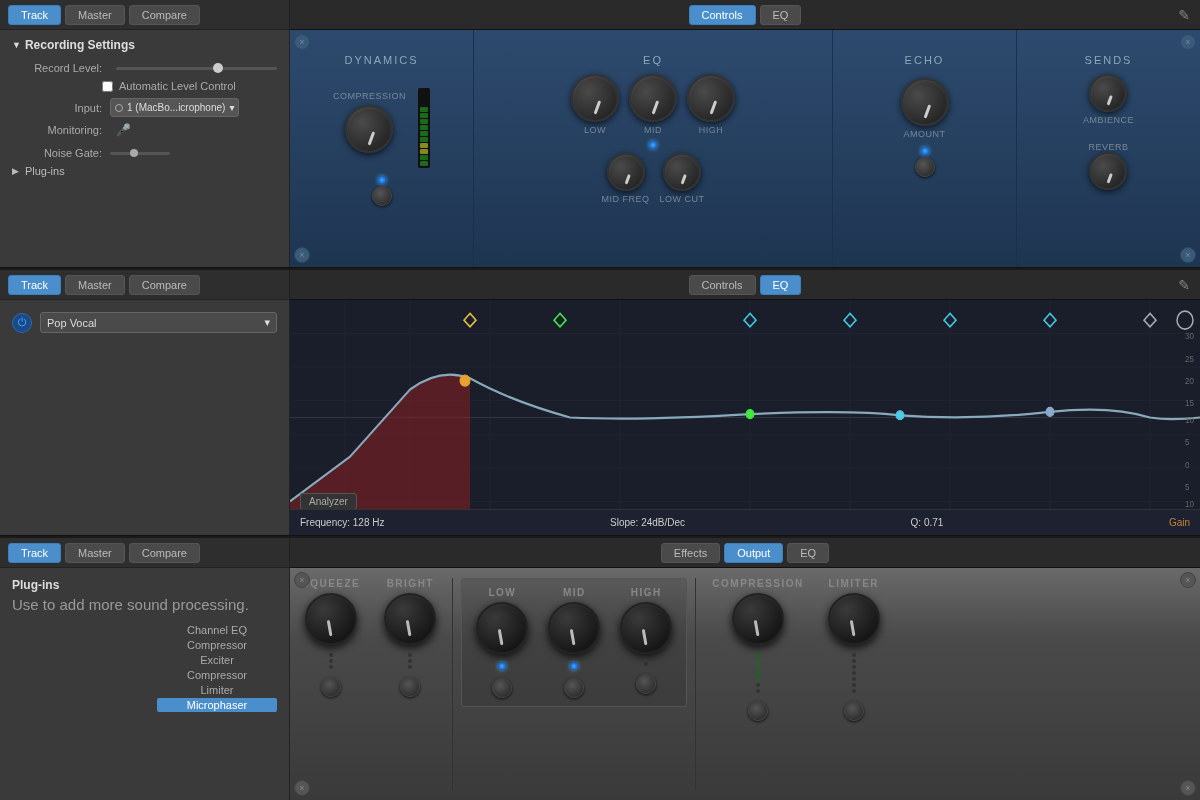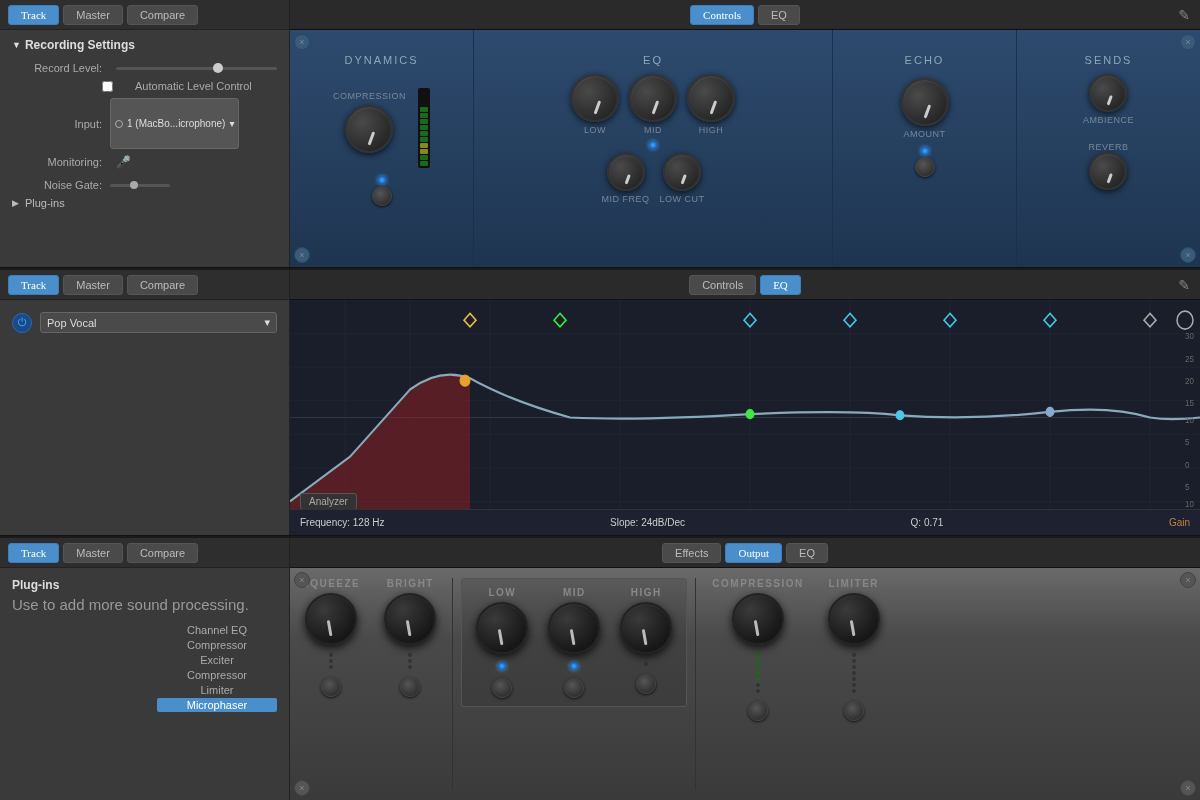--- a/index.html
+++ b/index.html
@@ -45,21 +45,20 @@
       padding: 3px 12px;
       font-size: 11px;
       border-radius: 3px;
       cursor: pointer;
       border: 1px solid transparent;
     }
     .tab.active {
       background: #4a8fcc;
       color: #fff;
       border-color: #3a7fc0;
-      font-family: Liberation Serif, serif;
     }
     .tab.inactive {
       background: #4a4a4a;
       color: #bbb;
       border-color: #555;
     }
 
     
     .rec-settings {
       padding: 8px 12px;
@@ -105,21 +104,21 @@
       background: #ccc;
       border-radius: 50%;
       position: absolute;
       top: -3.5px;
       left: 60%;
       cursor: pointer;
     }
     .checkbox-row {
       display: flex;
       align-items: center;
-      gap: 22px;
+      gap: 6px;
       margin-bottom: 6px;
       margin-left: 90px;
       font-size: 11px;
       color: #aaa;
     }
     .checkbox-row input[type=checkbox] {
       width: 11px;
       height: 11px;
     }
     .input-row {
@@ -134,21 +133,21 @@
       text-align: right;
       margin-right: 8px;
       font-size: 11px;
       color: #aaa;
     }
     .input-select {
       background: #555;
       border: 1px solid #666;
       color: #ddd;
       font-size: 10px;
-      padding: 19px 4px;
+      padding: 3px 4px;
       border-radius: 3px;
       display: flex;
       align-items: center;
       gap: 4px;
       cursor: pointer;
     }
     .mic-icon { font-size: 12px; }
     .noise-gate-row {
       display: flex;
       align-items: center;

